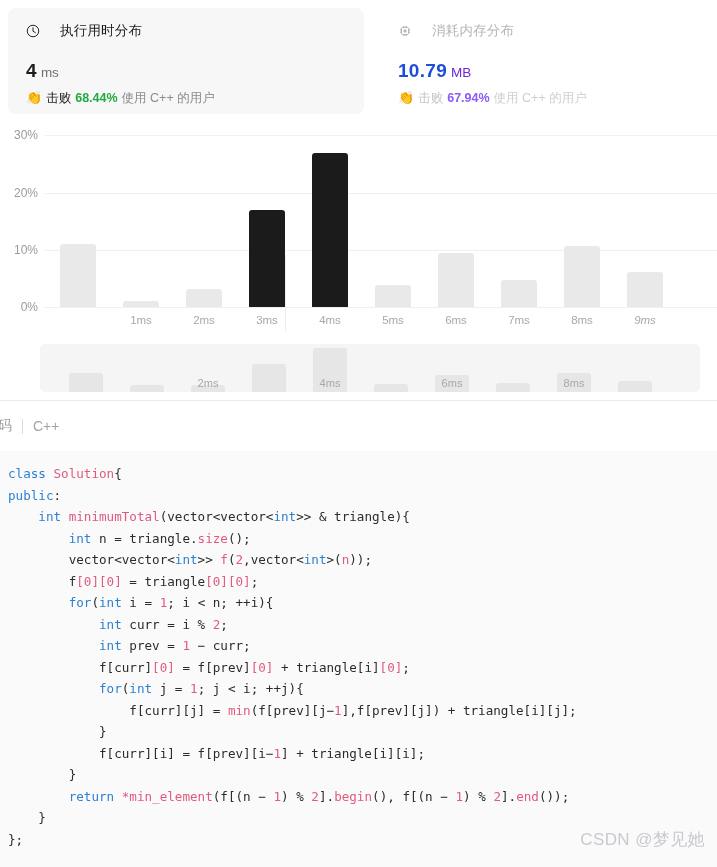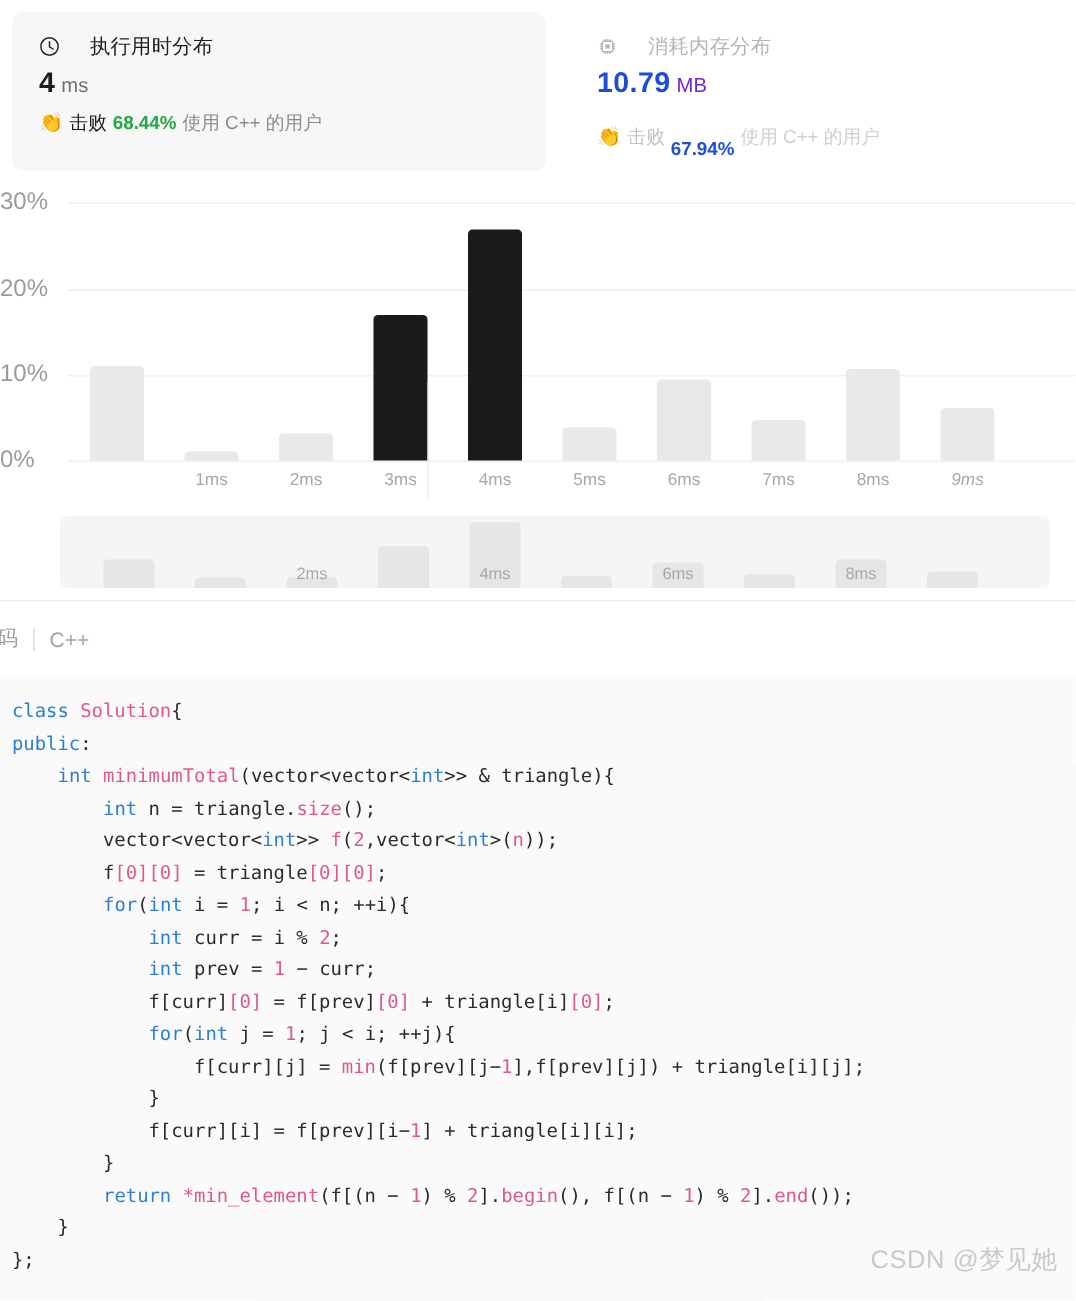--- a/index.html
+++ b/index.html
@@ -25,50 +25,50 @@
   #stat-card-memory{left:380px;width:330px;background:#ffffff;}
   .stat-title{
     font-size:13.5px;line-height:18px;
     display:flex;align-items:center;gap:20px;
     letter-spacing:0.2px;
   }
   #stat-card-runtime .stat-title{color:#1d1d1f;}
   #stat-card-memory .stat-title{color:#b5b5b8;}
   .stat-ico{width:14px;height:14px;display:inline-block;position:relative;flex:0 0 14px;}
   .stat-ico svg{display:block;width:14px;height:14px;}
-  .stat-value-row{margin-top:5px;font-size:13px;line-height:22px;}
+  .stat-value-row{margin-top:20px;font-size:13px;line-height:22px;}
   .stat-big{font-size:19px;font-weight:bold;letter-spacing:0.3px;}
   #stat-card-runtime .stat-big{color:#1d1d1f;}
   #stat-card-memory .stat-big{color:#1d4ed8;}
   .stat-unit{font-size:13.5px;margin-left:4px;}
   #stat-card-runtime .stat-unit{color:#6f6f76;}
   #stat-card-memory .stat-unit{color:#6d28d9;}
   .stat-beat-row{
     margin-top:5px;font-size:12.5px;line-height:18px;
     display:flex;align-items:center;gap:4px;white-space:nowrap;
   }
   .clap{font-size:13px;line-height:14px;}
   #stat-card-runtime .beat-word{color:#1d1d1f;}
   #stat-card-memory .beat-word{color:#c4c4c7;}
   .beat-pct{font-weight:bold;}
   #stat-card-runtime .beat-pct{color:#23a942;}
-  #stat-card-memory .beat-pct{color:#1d4ed8;margin-top:17px;}
+  #stat-card-memory .beat-pct{color:#8b5cf6;}
   #stat-card-runtime .beat-tail{color:#8b8b91;}
   #stat-card-memory .beat-tail{color:#cfcfd2;}
 
   
   #chart-panel{
     position:absolute;left:0;top:122px;width:717px;height:278px;
     background:#ffffff;overflow:hidden;
   }
   #plot-area{position:absolute;left:0;top:0;width:717px;height:210px;}
   .gridline{position:absolute;left:45px;width:672px;height:1px;background:#f0f0f0;}
   .ytick{
-    position:absolute;left:0;width:38px;
-    font-size:16px;color:#9b9b9f;line-height:12px;
+    position:absolute;left:0;width:38px;text-align:right;
+    font-size:12px;color:#9b9b9f;line-height:12px;
   }
   .vdivider{position:absolute;width:1px;background:#ededed;}
   .bar{position:absolute;border-radius:3px 3px 0 0;}
   .bar.dim{background:#e9e9e9;}
   .bar.hot{background:#1b1b1b;}
   .xtick{
     position:absolute;top:192px;width:46px;text-align:center;
     font-size:11.5px;color:#a8a8ac;line-height:13px;
   }
   #tooltip{

